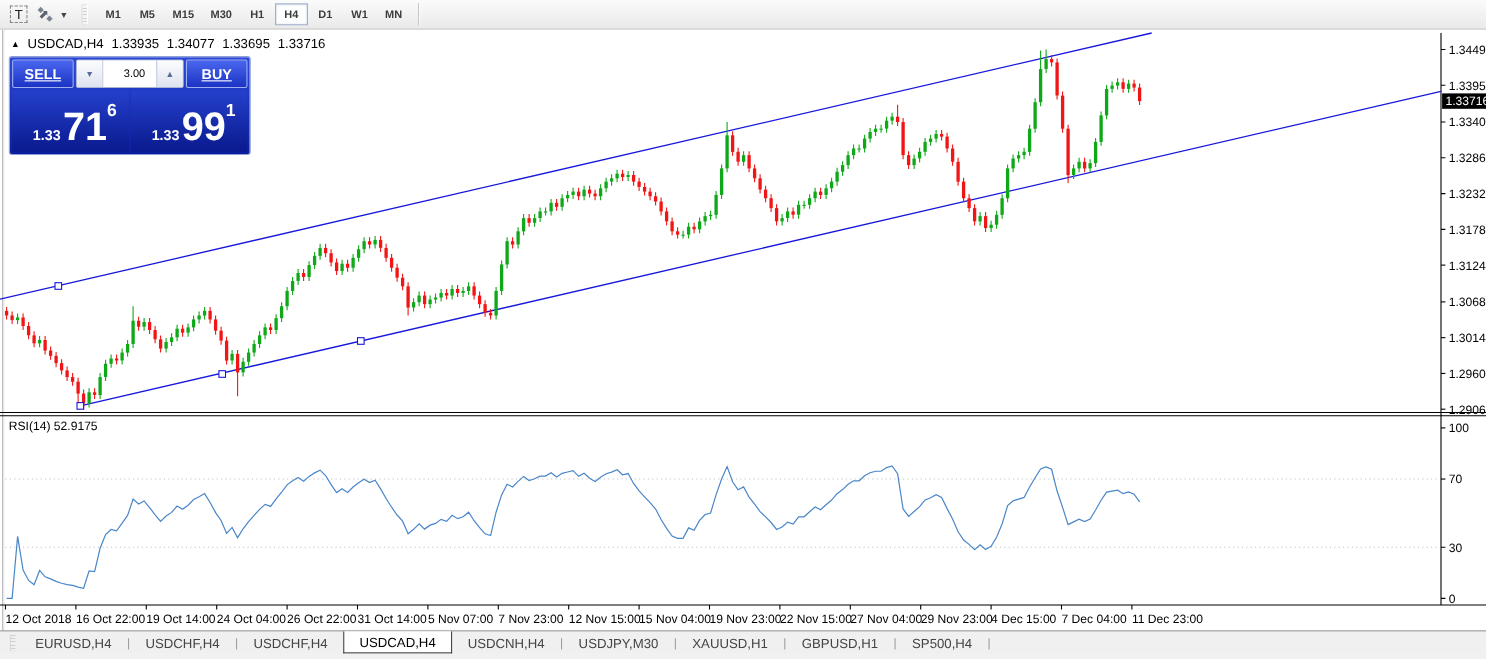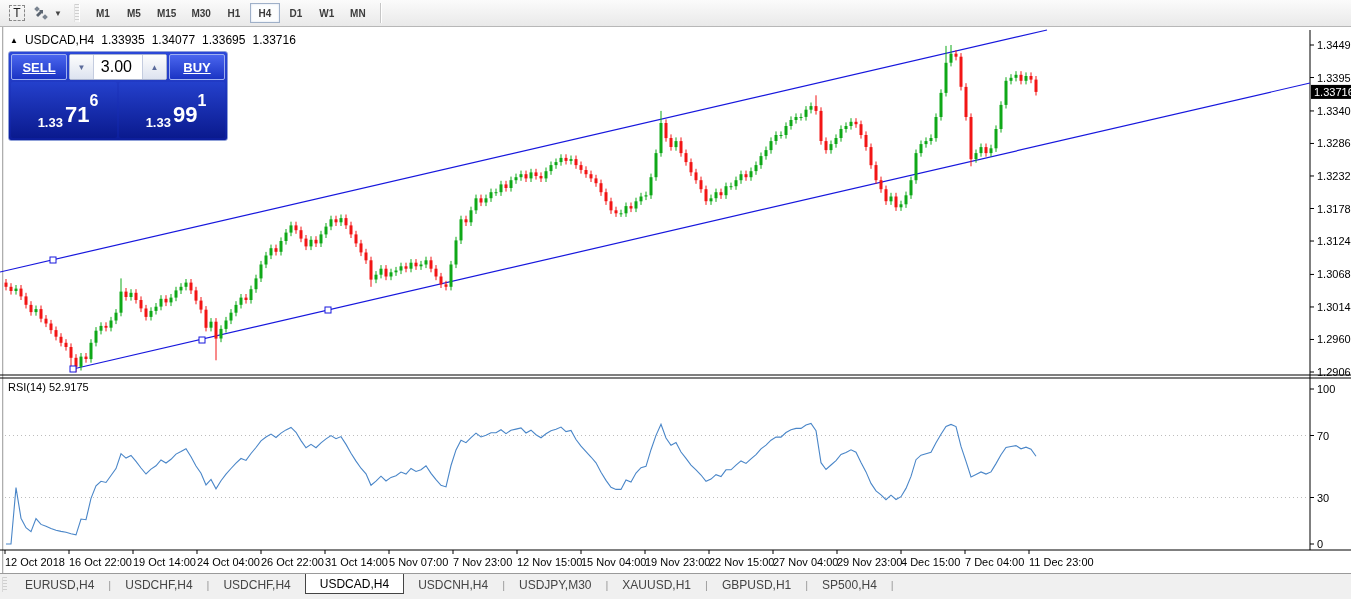--- a/index.html
+++ b/index.html
@@ -35,33 +35,33 @@
   #trade-panel { position:absolute; left:8px; top:24px; width:220px; height:90px;
     background:linear-gradient(#2b48d8,#0c1e9c); border:1px solid #8fa0d8; border-radius:3px; padding:2px; }
   #tp-top { display:flex; height:26px; }
   .tp-btn { flex:0 0 56px; color:#fff; font-weight:bold; font-size:13px; display:flex; align-items:center; justify-content:center;
     background:linear-gradient(#4a66ee,#1b34c4); border:1px solid #9fb0f0; border-radius:2px;text-decoration:underline; }
   #tp-spinner { flex:1; display:flex; margin:0 2px; background:#e8ecf4; border:1px solid #aab4d0; border-radius:2px; }
   .spin-btn { width:24px; display:flex; align-items:center; justify-content:center; font-size:8px; color:#5a6a9a;
     background:linear-gradient(#fdfdfd,#dde3f0); }
   .spin-btn.left { border-right:1px solid #c4ccdf; }
   .spin-btn.right { border-left:1px solid #c4ccdf; }
-  #volume-value { flex:1; background:#fff; color:#000; font-size:16px; display:flex; align-items:center; justify-content:flex-end; padding-right:10px; }
+  #volume-value { flex:1; background:#fff; color:#000; font-size:10px; display:flex; align-items:center; justify-content:flex-end; padding-right:10px; }
   #tp-prices { display:flex; height:56px; margin-top:2px; }
   .tp-price { flex:1; color:#fff; display:flex; align-items:flex-end; justify-content:center; padding-bottom:8px;
     background:linear-gradient(#2440cc,#0a1a8e); border-radius:2px; }
   .tp-price.bid { margin-right:1px; }
   .tp-price.ask { margin-left:1px; }
   .p-small { font-size:13px; font-weight:bold; margin-right:2px; line-height:15px;margin-left:8px; }
-  .p-big { font-size:22px; font-weight:bold; line-height:30px;text-align:right; }
+  .p-big { font-size:36px; font-weight:bold; line-height:30px;text-align:right; }
   .p-sup { font-size:16px; font-weight:bold; line-height:34px; align-self:flex-start; margin-top:2px; }
 
   
   #tabs-bar { position:absolute; left:0; top:573px; width:1351px; height:22px;
-    background:#f0f0f0; border-top:1px solid #9a9a9a; display:flex; align-items:stretch; padding-left:2px; }
+    background:#f0f0f0; border-top:1px solid #9a9a9a; display:flex; align-items:stretch; padding-left:9px; }
   .tabs-grip { width:5px; margin:3px 4px 3px 0;
     background-image:repeating-linear-gradient(#cfcfcf 0 1px, #f0f0f0 1px 3px); border-left:1px solid #d8d8d8; }
   .tab { display:flex; align-items:center; padding:0 14px; font-size:12px; color:#444; }
   .tab.active { background:#fff; border:1px solid #444; border-top:none; color:#000; margin-bottom:1px; }
   .tab-sep { display:flex; align-items:center; color:#999; font-size:11px; }
   #status-strip { position:absolute; left:0; top:595px; width:1351px; height:4px; background:#f0f0f0; }
 </style>
 </head>
 <body>
 

